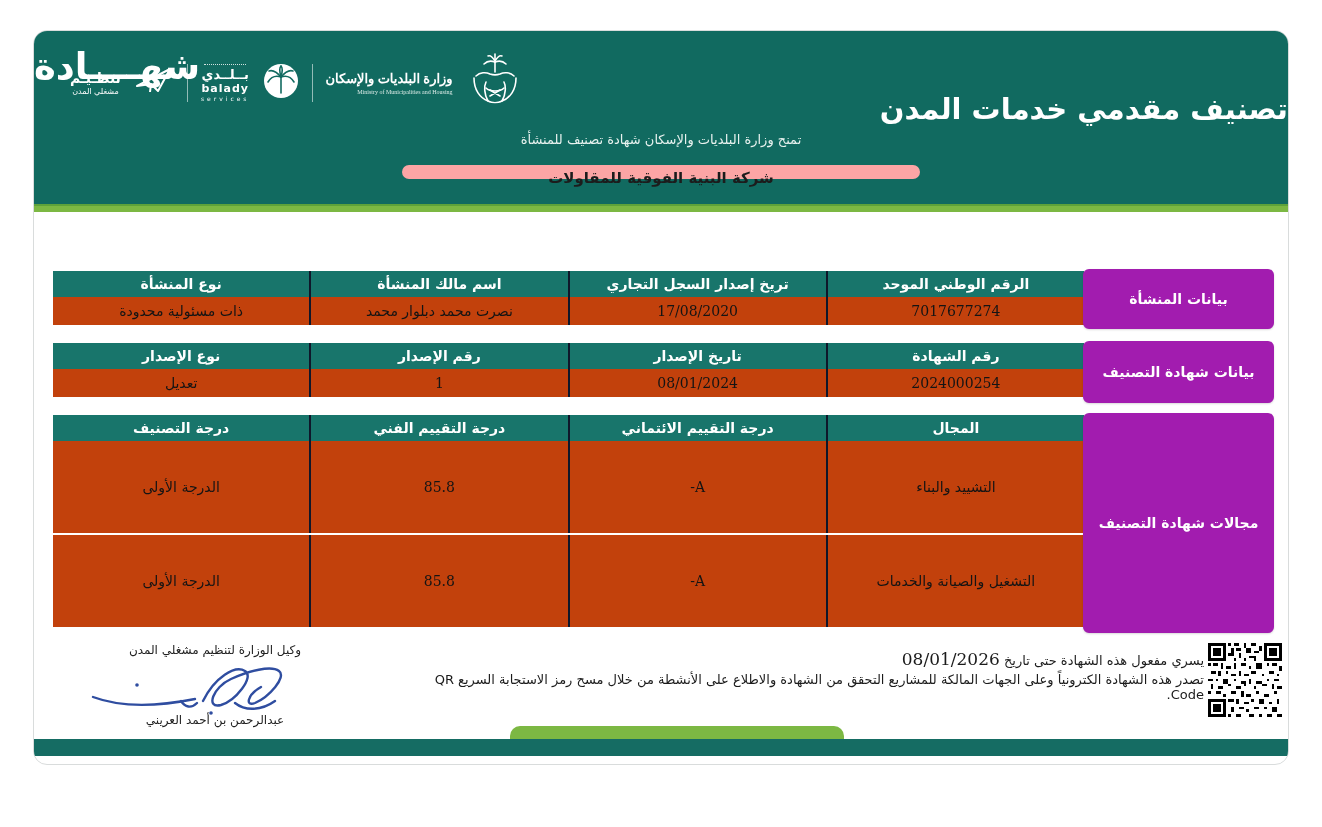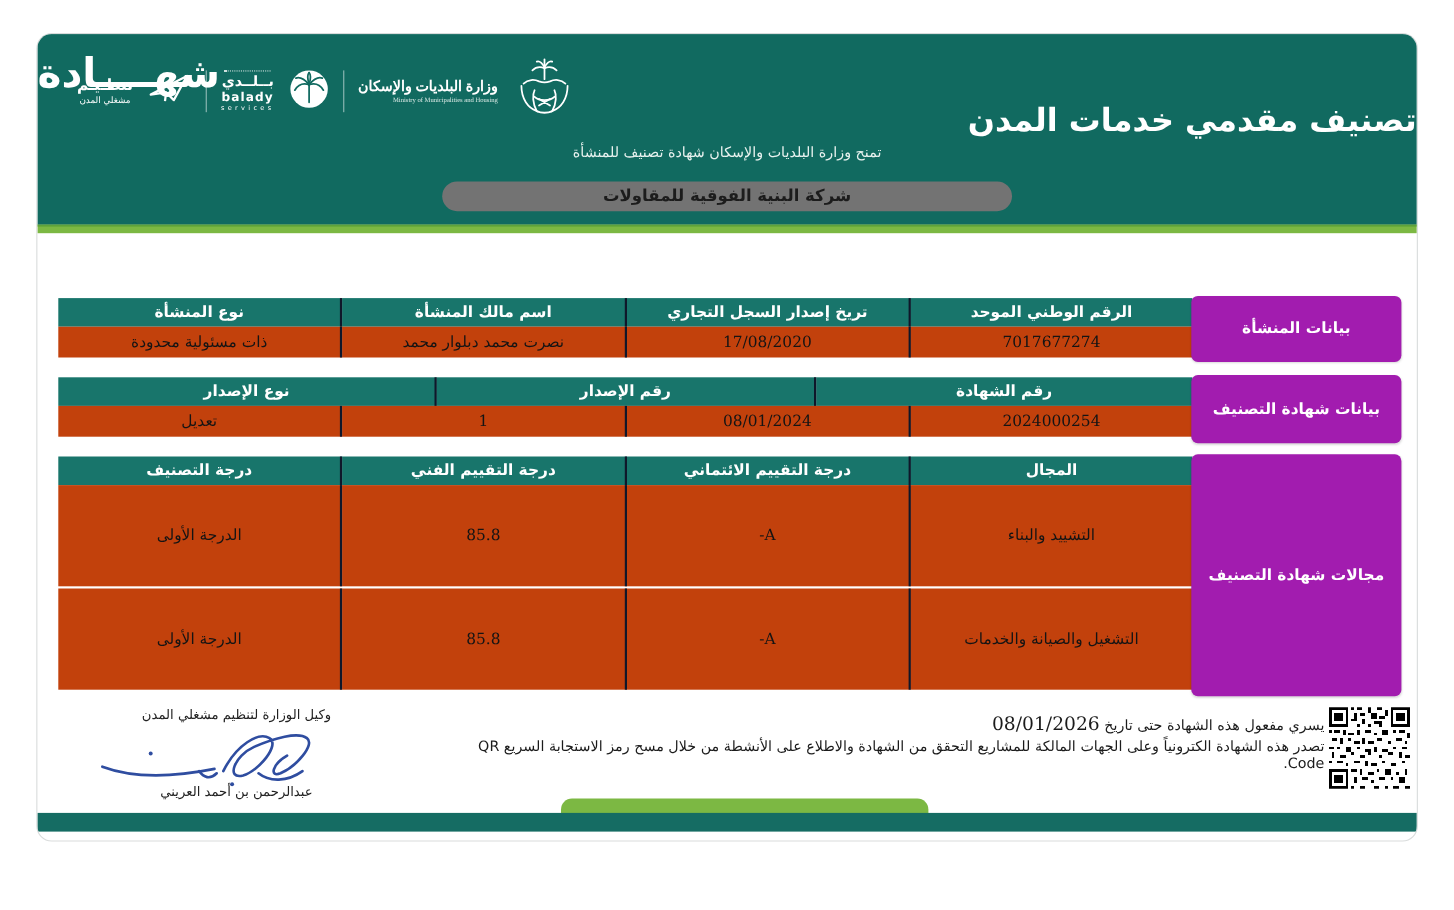--- a/index.html
+++ b/index.html
@@ -9,21 +9,21 @@
     background:#ffffff; border:1px solid #d9dcdc; border-radius:14px; overflow:hidden;
   }
   
   .hdr { position:relative; width:100%; height:173px; background:#116a60; color:#fff; }
   .hdr-stripe { width:100%; height:8px; background:#7cb843; border-top:2px solid #5ea23a; }
   .hdr-title { text-align:left; padding-top:14px; font-size:37px; font-weight:bold; letter-spacing:1px; }
   .hdr-sub { font-size:29px; font-weight:bold; margin-top:4px; }
   .hdr-tag { text-align:center; font-size:13px; margin-top:6px; color:#e8f2ef; }
   .pill {
     position:absolute; left:50%; transform:translateX(-50%); top:134px;
-    width:518px; height:27px; background:#737373; border-radius:14px;
+    width:518px; height:14px; background:#fca5a5; border-radius:14px;
     color:#1c1c1c; font-size:15px; font-weight:bold; text-align:center; line-height:27px;
   }
   
   .logos { position:absolute; top:22px; left:36px; height:60px; display:flex; direction:ltr; align-items:center; gap:13px; }
   .logo-sep { width:1px; height:38px; background:rgba(255,255,255,.55); }
   .regulator { text-align:center; color:#fff; }
   .regulator .l1 { font-size:14px; font-weight:bold; letter-spacing:2px; }
   .regulator .l2 { font-size:8px; margin-top:1px; }
   .balady { text-align:center; color:#fff; }
   .balady .dots { width:42px; border-top:1px dotted rgba(255,255,255,.8); margin:0 auto 2px; }
@@ -145,20 +145,21 @@
       <div class="cell num">17/08/2020</div>
       <div class="cell">نصرت محمد دبلوار محمد</div>
       <div class="cell">ذات مسئولية محدودة</div>
     </div>
   </div>
   <div class="side-label" style="top:238px; height:60px;">بيانات المنشأة</div>
 
   <div class="tbl" style="top:312px;">
     <div class="row hrow">
       <div class="cell">رقم الشهادة</div>
+      <div class="cell">تاريخ الإصدار</div>
       <div class="cell">رقم الإصدار</div>
       <div class="cell">نوع الإصدار</div>
     </div>
     <div class="row vrow">
       <div class="cell num">2024000254</div>
       <div class="cell num">08/01/2024</div>
       <div class="cell num">1</div>
       <div class="cell">تعديل</div>
     </div>
   </div>

